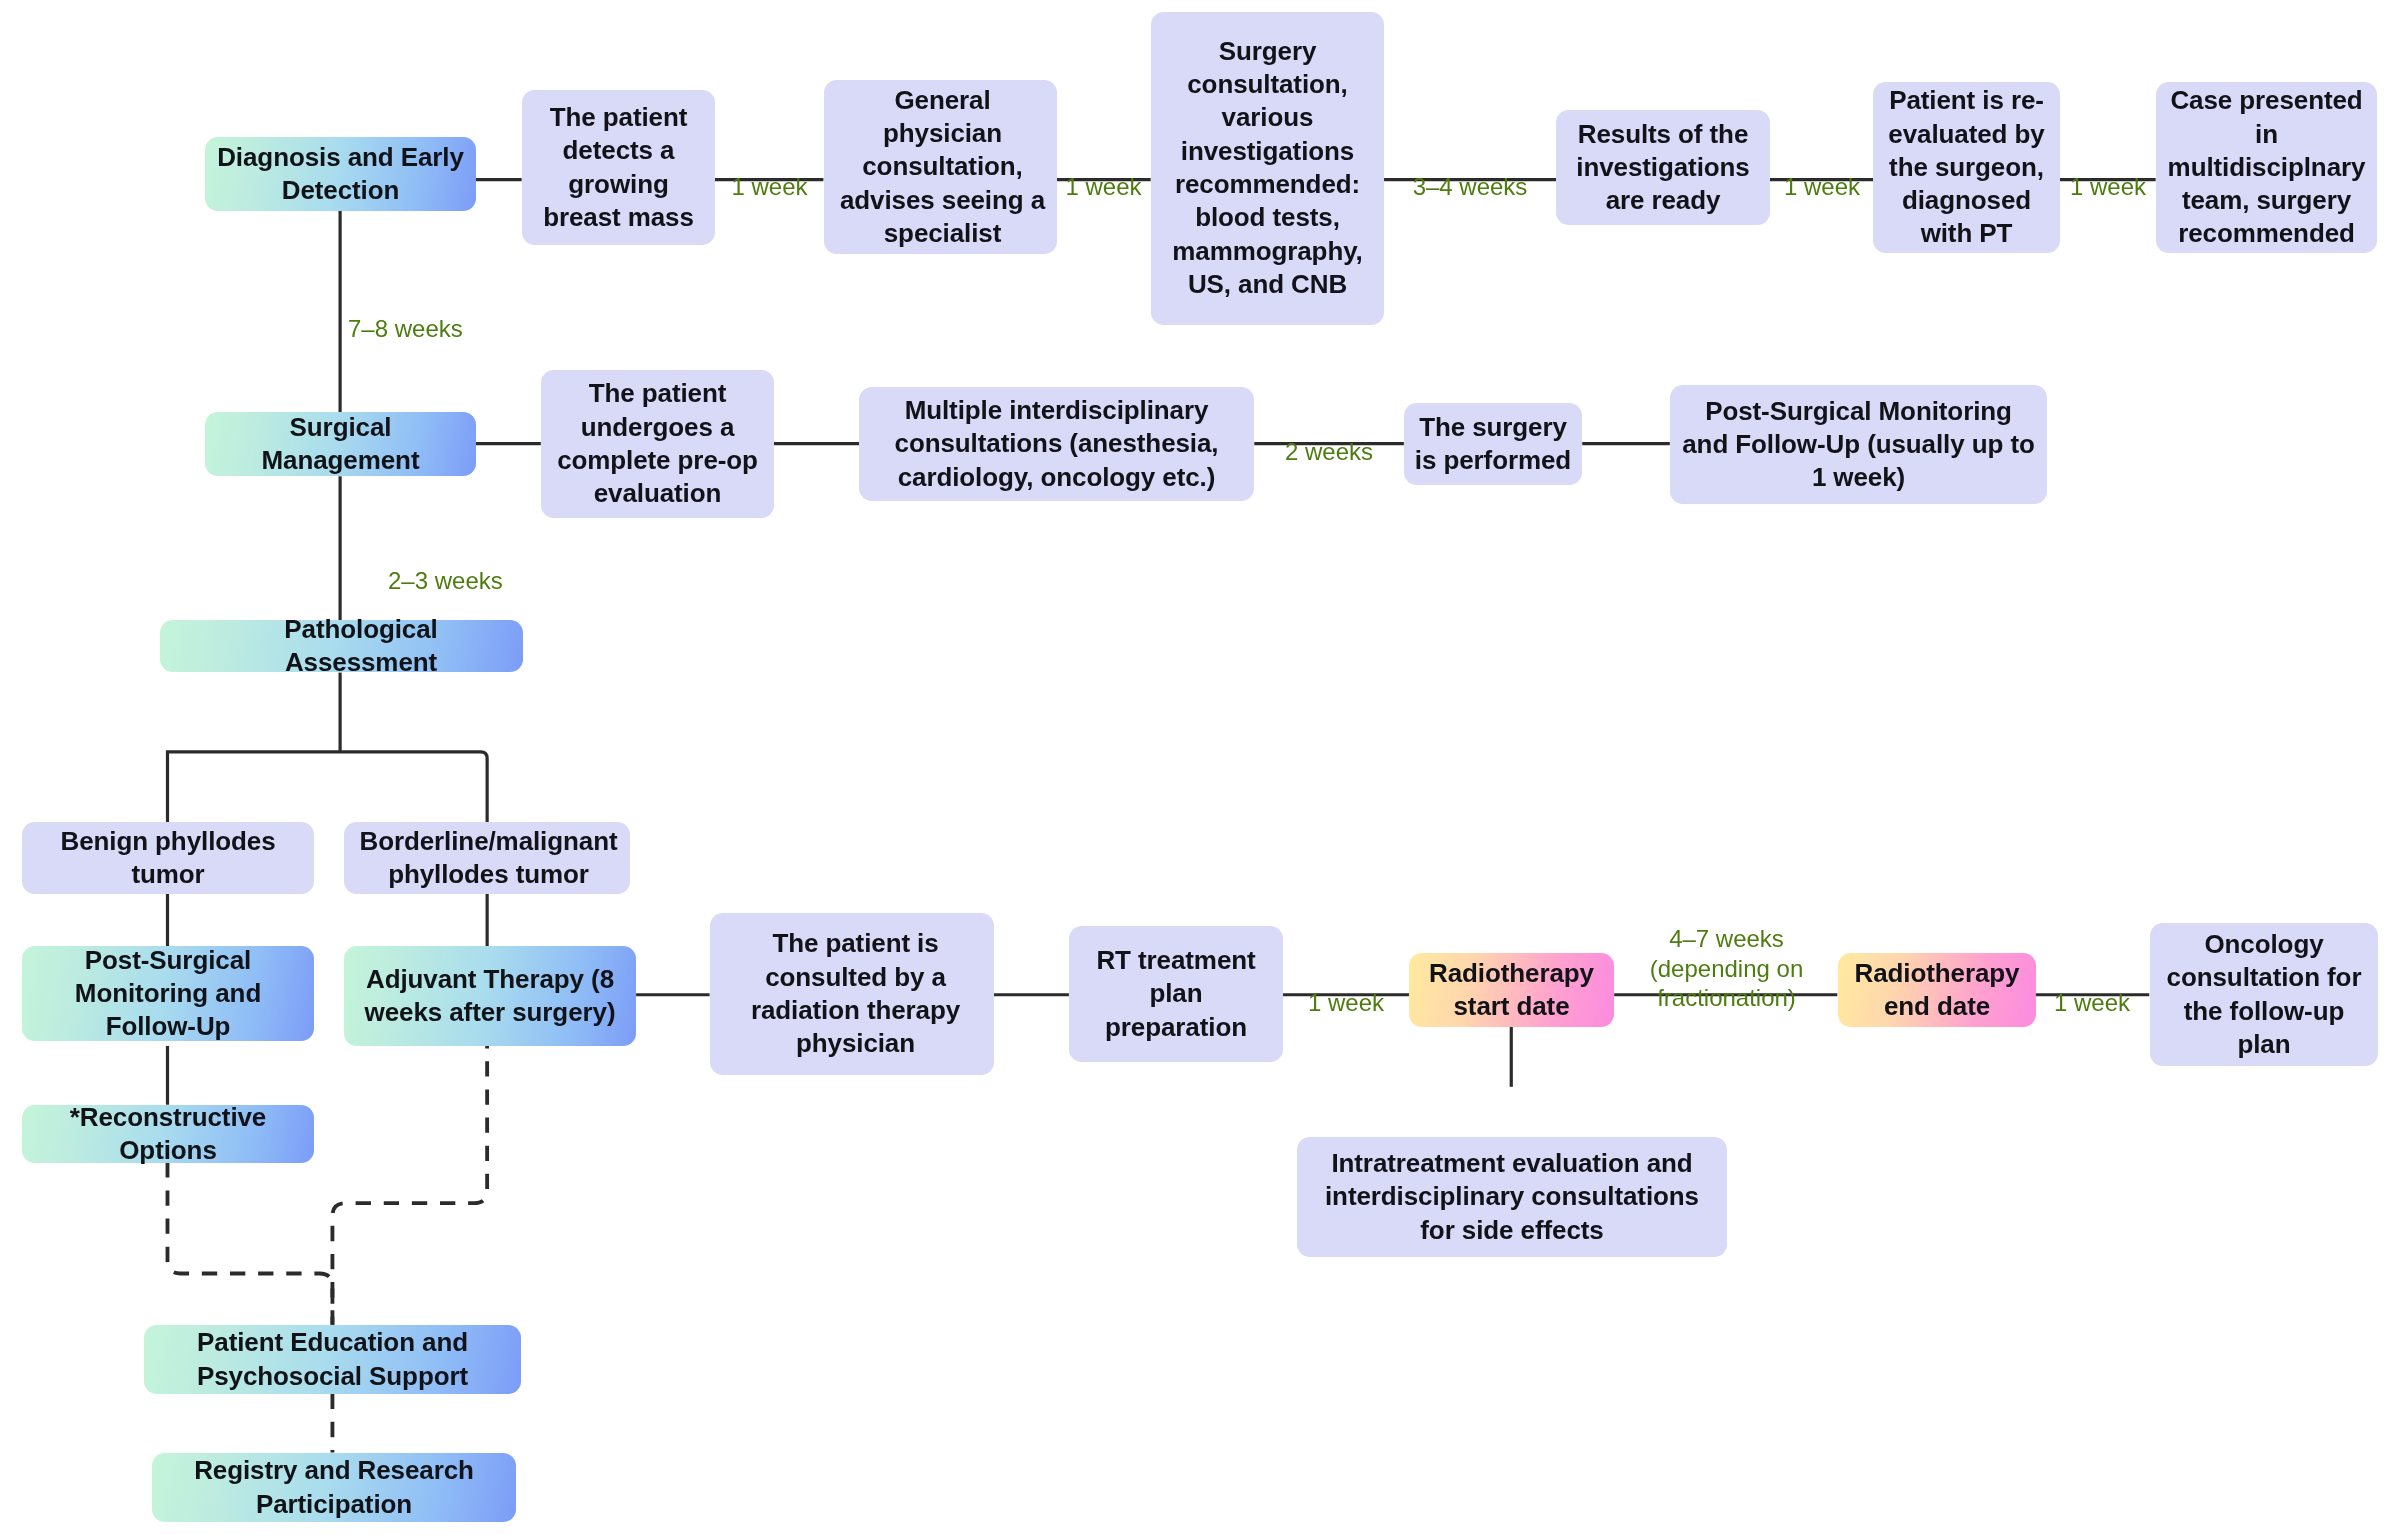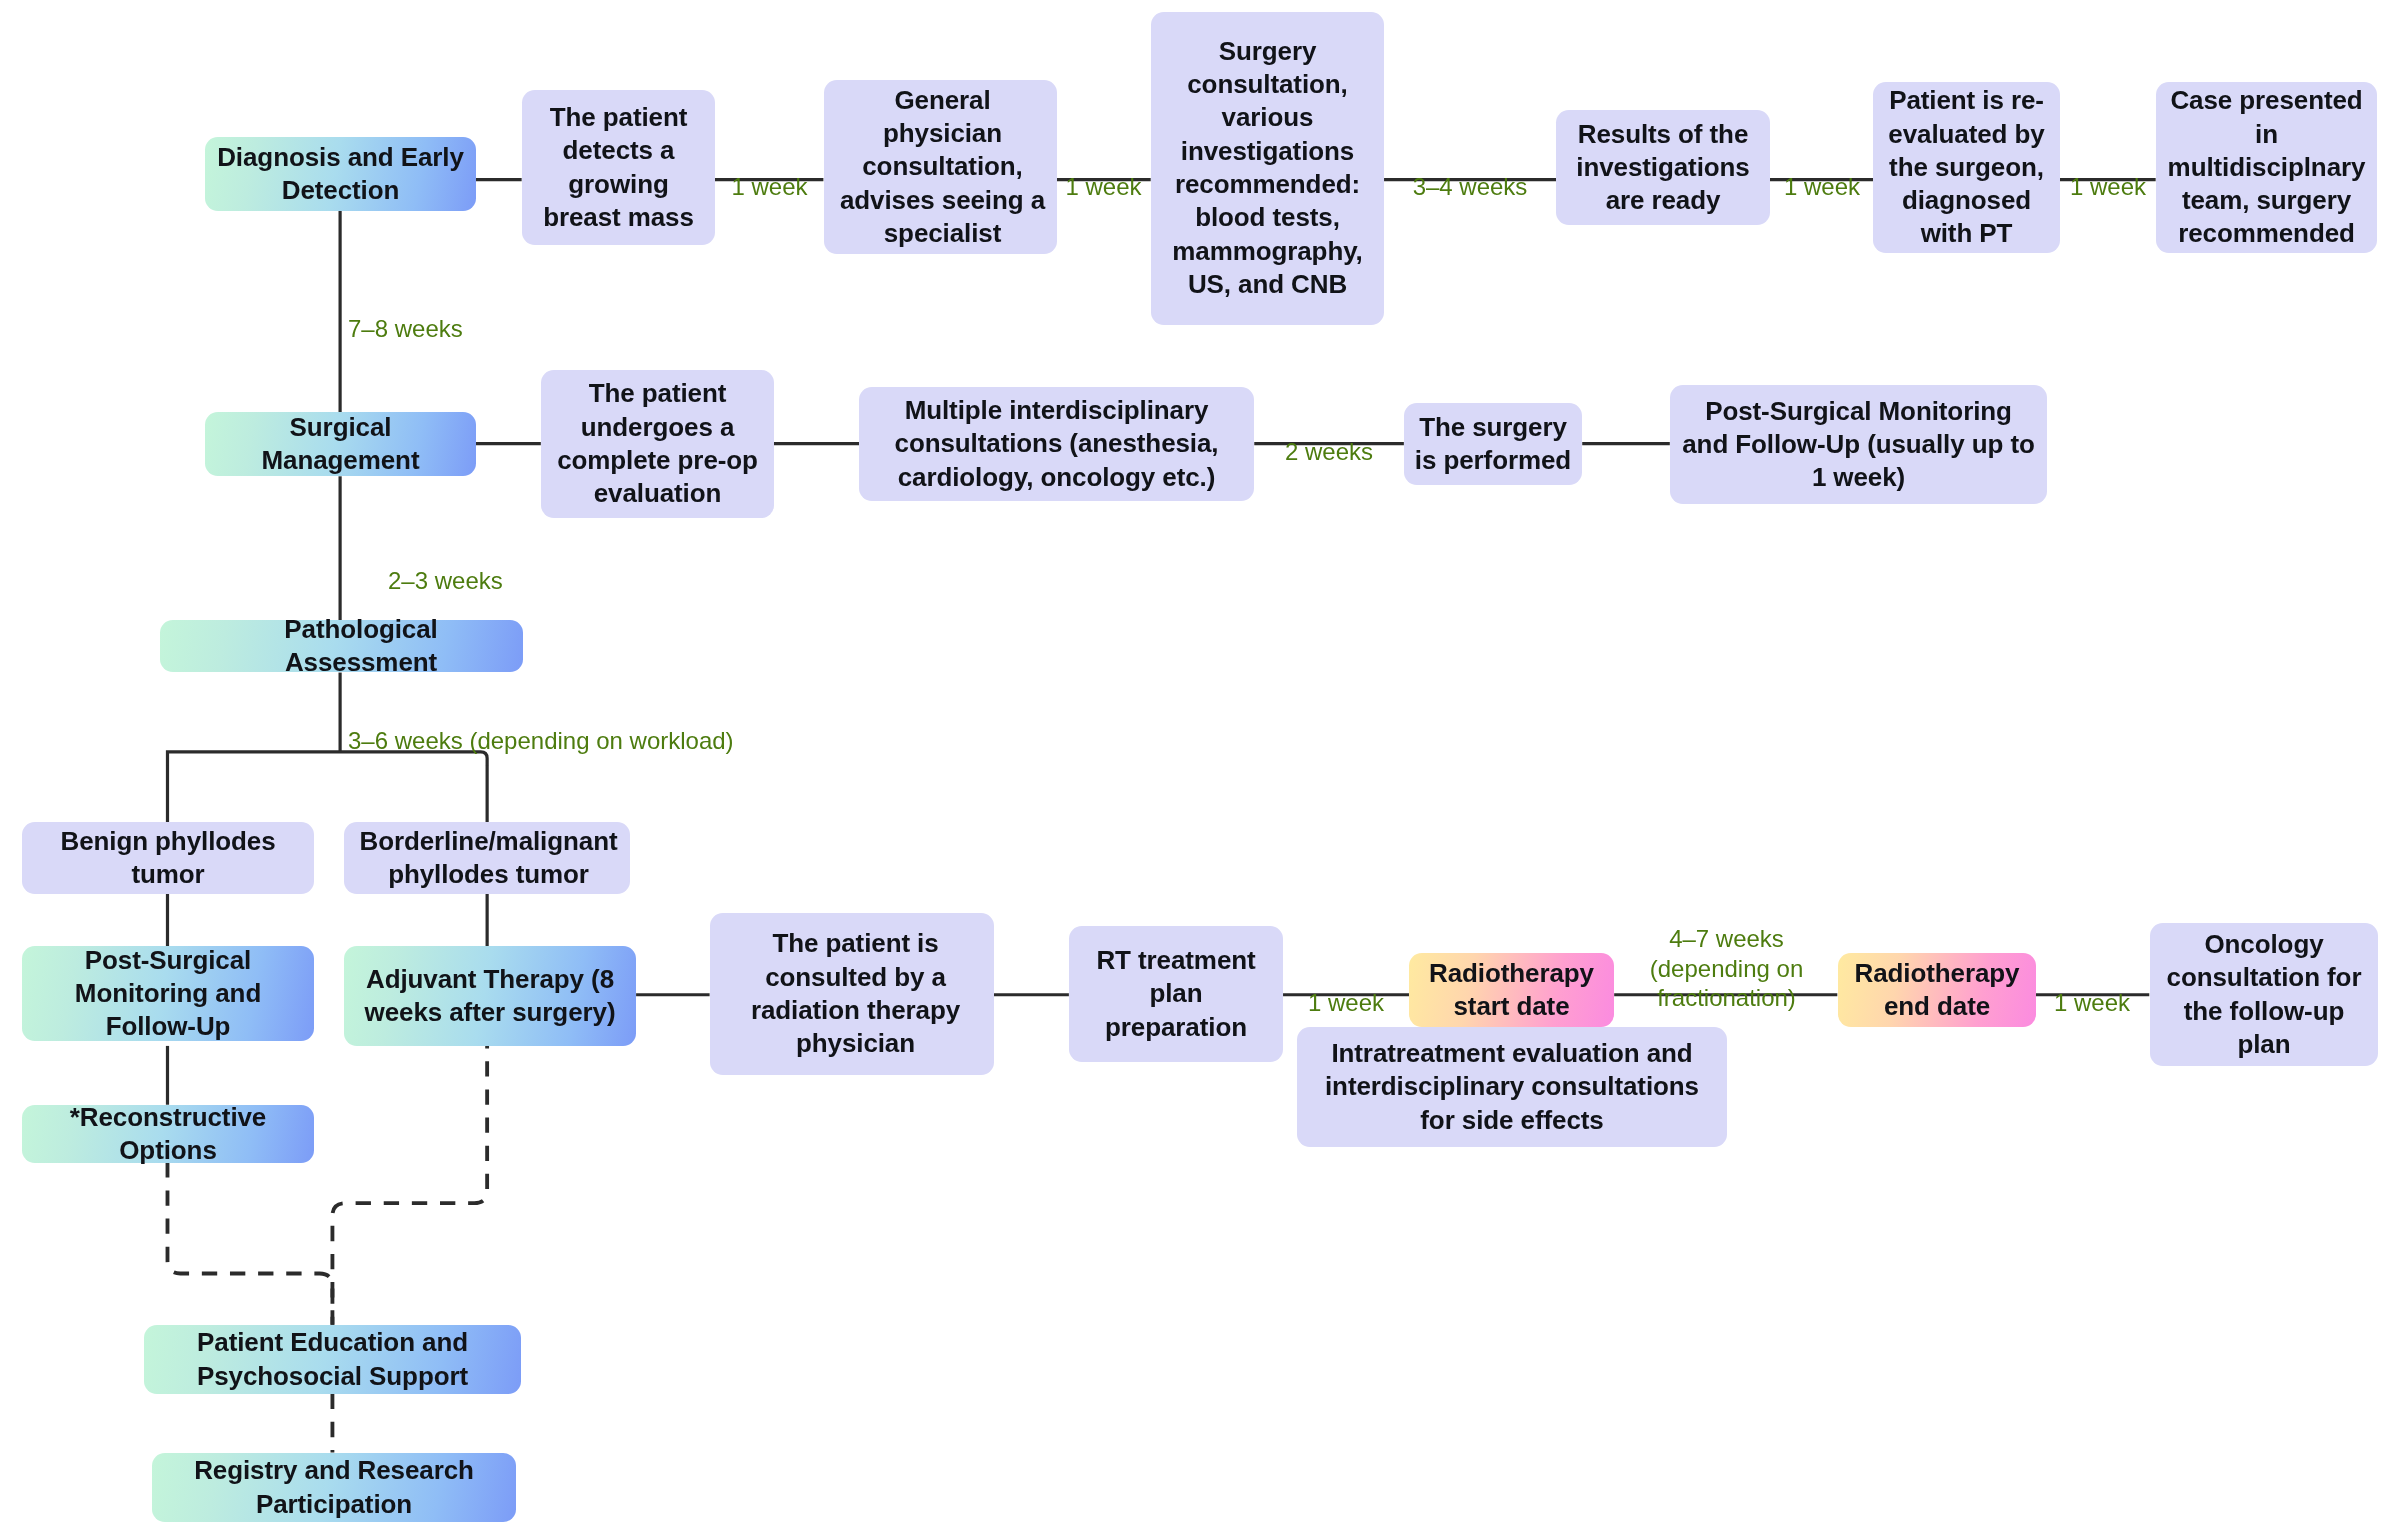--- a/index.html
+++ b/index.html
@@ -195,23 +195,20 @@
   </div>
 
   <div class="edge-label" style="left:348px; top:537px; width:211px; text-align:left;margin-left:40px;">
     <span>2–3 weeks</span>
   </div>
 
   <div class="node stage" style="left:160px; top:620px; width:363px; height:52px;padding-left:48px;">
     <span>Pathological Assessment</span>
   </div>
 
-  <div class="edge-label" style="left:348px; top:697px; width:505px; text-align:left;">
-    <span>3–6 weeks (depending on workload)</span>
-  </div>
 
   <div class="node plain" style="left:22px; top:822px; width:292px; height:72px;">
     <span>Benign phyllodes tumor</span>
   </div>
 
   <div class="node plain" style="left:344px; top:822px; width:286px; height:72px;padding-left:12px;">
     <span>Borderline/malignant phyllodes tumor</span>
   </div>
 
   <div class="node stage" style="left:22px; top:946px; width:292px; height:95px;">
@@ -253,21 +250,21 @@
   </div>
 
   <div class="node plain" style="left:2150px; top:923px; width:228px; height:143px;">
     <span>Oncology consultation for the follow-up plan</span>
   </div>
 
   <div class="node stage" style="left:22px; top:1105px; width:292px; height:58px;">
     <span>*Reconstructive Options</span>
   </div>
 
-  <div class="node plain" style="left:1297px; top:1027px; width:430px; height:120px;">
+  <div class="node plain" style="left:1297px; top:1137px; width:430px; height:120px;">
     <span>Intratreatment evaluation and interdisciplinary consultations for side effects</span>
   </div>
 
   <div class="node stage" style="left:144px; top:1325px; width:377px; height:69px;">
     <span>Patient Education and Psychosocial Support</span>
   </div>
 
   <div class="node stage" style="left:152px; top:1453px; width:364px; height:69px;">
     <span>Registry and Research Participation</span>
   </div>

